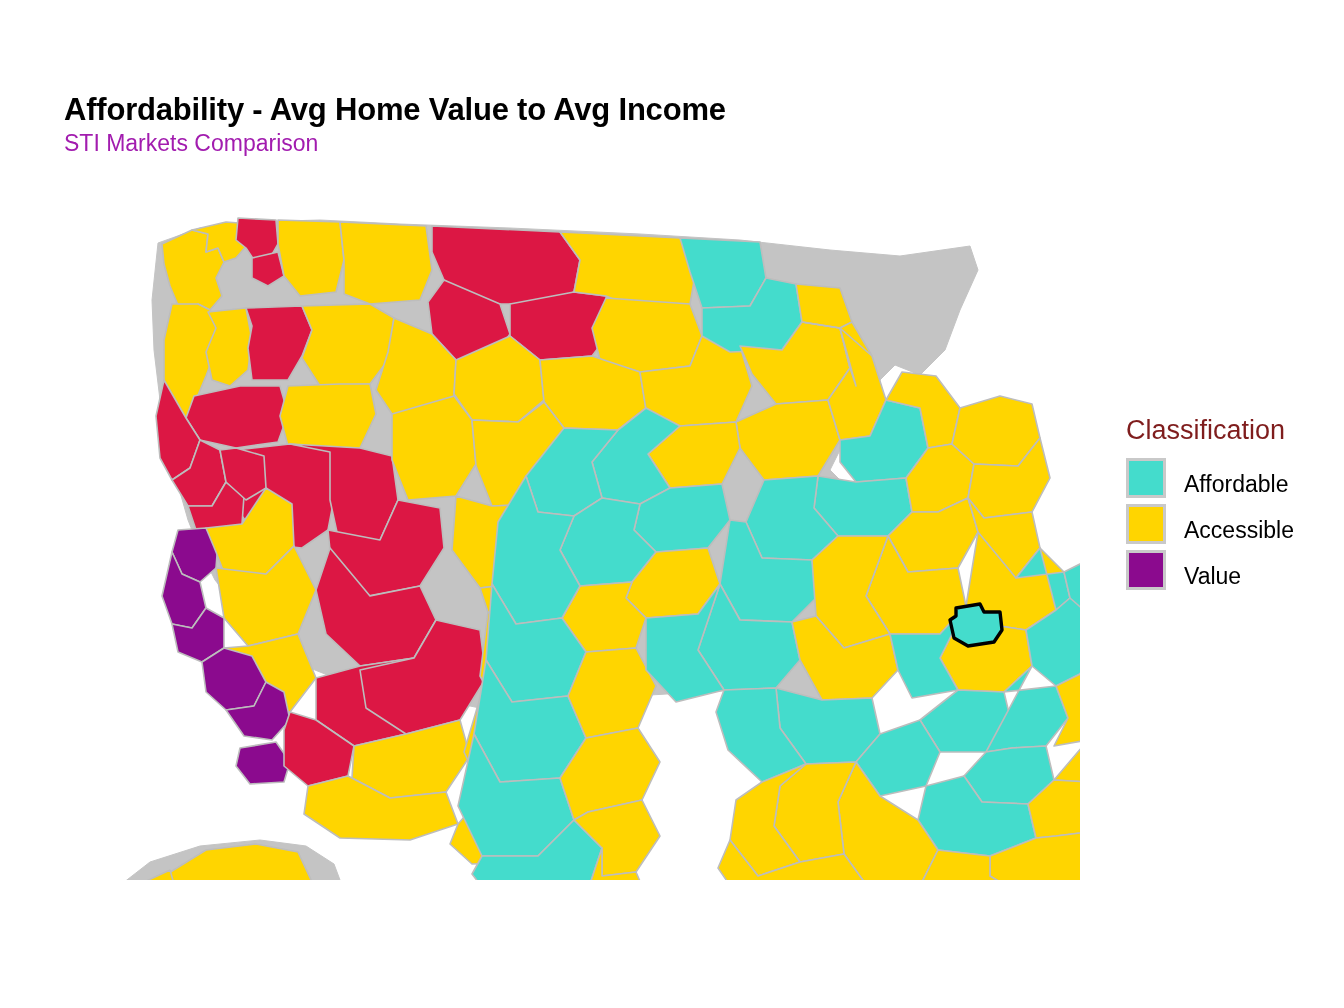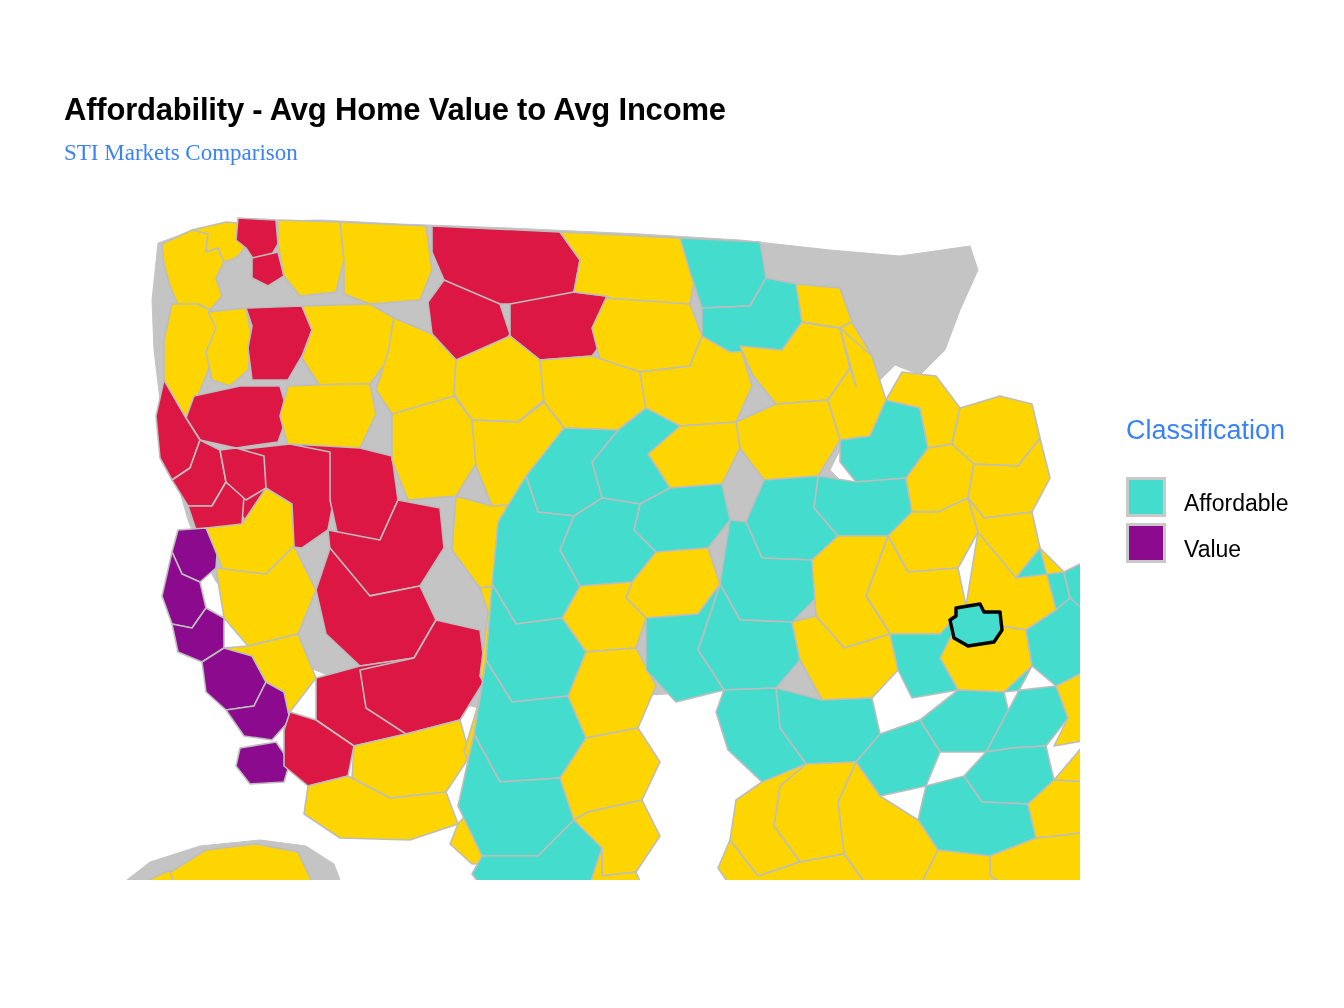--- a/index.html
+++ b/index.html
@@ -36,24 +36,23 @@
     font-weight: bold;
     letter-spacing: -0.2px;
     line-height: 1.18;
     color: #000000;
     white-space: nowrap;
   }
   #chart-subtitle {
     font-size: 23px;
     font-weight: normal;
     line-height: 1.25;
-    margin-top: 10px;
-    color: #3b82f6;
+    margin-top: 0;
+    color: #a21caf;
     white-space: nowrap;
-    font-family: Liberation Serif, serif;
   }
 
   
   #map-panel {
     position: absolute;
     left: 40px;
     top: 200px;
     width: 1040px;
     height: 680px;
   }
@@ -66,23 +65,23 @@
   
   #legend {
     position: absolute;
     left: 1126px;
     top: 416px;
     width: 210px;
   }
   #legend-title {
     font-size: 27px;
     font-weight: normal;
-    color: #3b82f6;
+    color: #7f1d1d;
     line-height: 1.1;
-    margin-bottom: 25px;
+    margin-bottom: 6px;
     white-space: nowrap;
   }
   .legend-row {
     display: flex;
     align-items: flex-end;
     height: 46px;
   }
   .legend-swatch {
     width: 40px;
     height: 40px;
@@ -364,20 +363,24 @@
   </div>
 
   <div id="legend">
     <div id="legend-title">Classification</div>
 
     <div class="legend-row">
       <span class="legend-swatch" style="background-color: rgb(68, 220, 204);"></span>
       <span class="legend-label">Affordable</span>
     </div>
 
+    <div class="legend-row">
+      <span class="legend-swatch" style="background-color: rgb(255, 213, 0);"></span>
+      <span class="legend-label">Accessible</span>
+    </div>
 
 
     <div class="legend-row">
       <span class="legend-swatch" style="background-color: rgb(139, 10, 142);"></span>
       <span class="legend-label">Value</span>
     </div>
   </div>
 
 </div>
 

